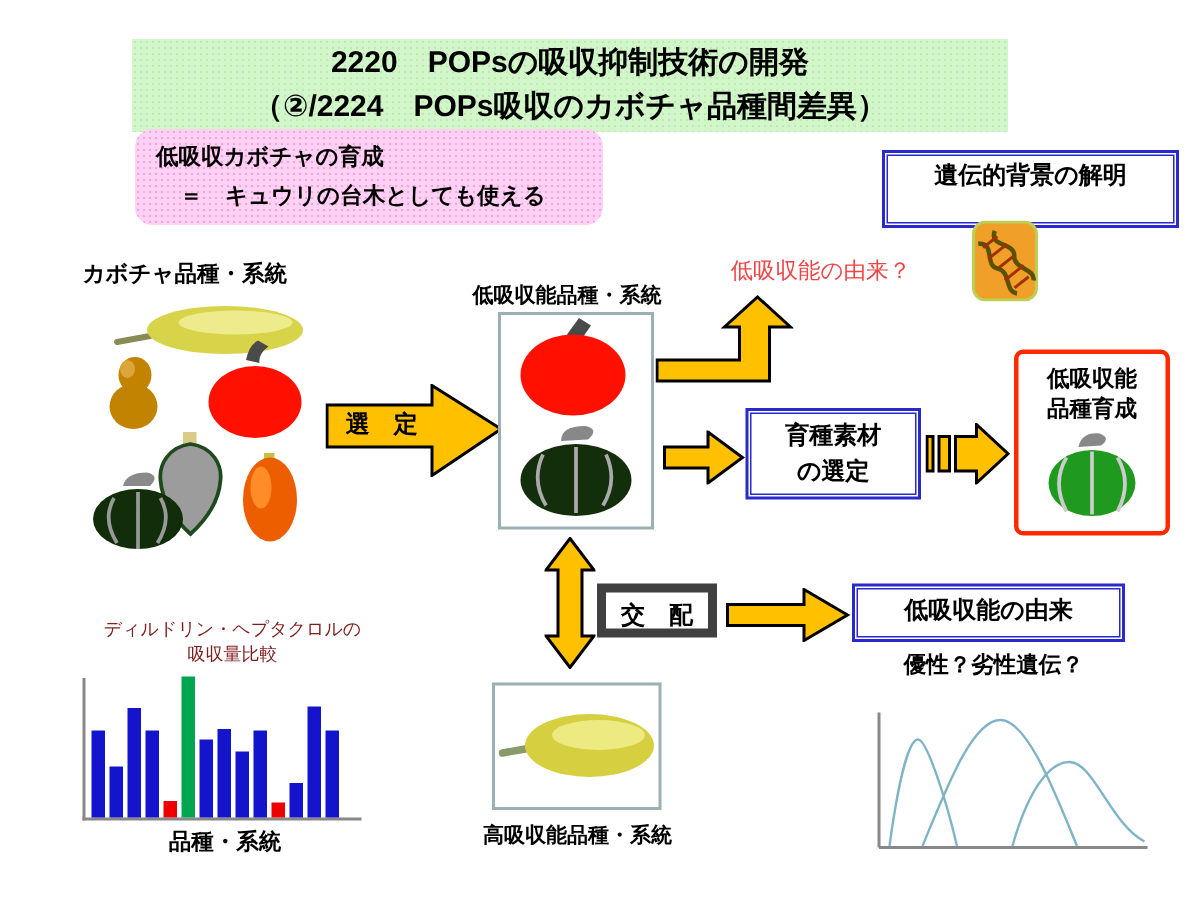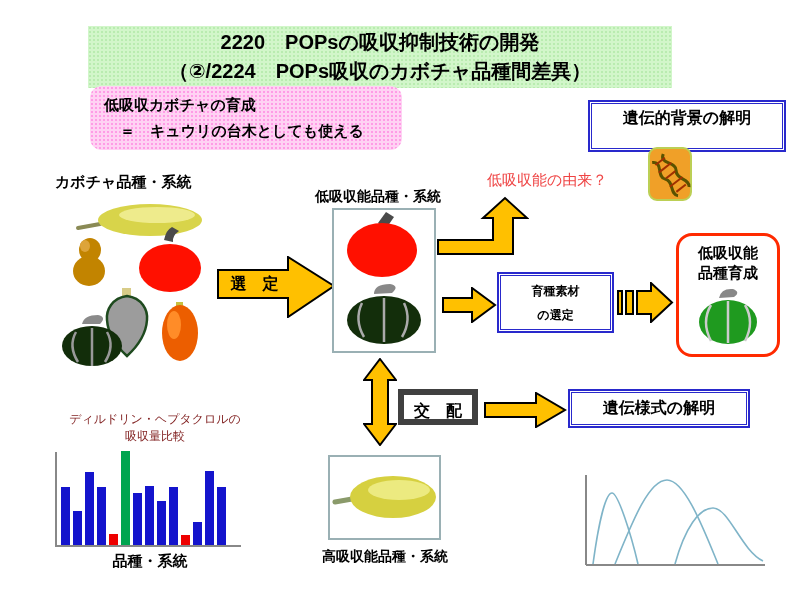--- a/index.html
+++ b/index.html
@@ -18,33 +18,33 @@
         background-image:radial-gradient(#ff9ce6 28%,transparent 32%);
         background-size:4px 4px;
         font-size:15px;font-weight:bold;line-height:26px;padding:6px 0 0 14px;box-sizing:border-box;}
   .note .l2{padding-left:16px;}
 
   .dbl{background:#fff;border:2px solid #2929cc;position:absolute;box-sizing:border-box;}
   .dbl::after{content:"";position:absolute;inset:1px;border:1px solid #2929cc;pointer-events:none;}
 
   .genetic{left:588px;top:100px;width:198px;height:52px;font-size:16px;font-weight:bold;
            line-height:32px;text-align:center;}
-  .breeding{left:497px;top:272px;width:117px;height:61px;font-size:12px;font-weight:bold;
+  .breeding{left:497px;top:272px;width:117px;height:61px;font-size:16px;font-weight:bold;
             line-height:24px;text-align:center;padding-top:5px;}
   .inherit{left:568px;top:389px;width:182px;height:39px;font-size:16px;font-weight:bold;
            line-height:34px;text-align:center;}
 
   .graybox{background:#fff;border:2px solid #9ab0b4;box-sizing:border-box;}
   .midbox{left:332px;top:208px;width:104px;height:145px;}
   .highbox{left:328px;top:455px;width:113px;height:85px;}
   .crossbox{left:398px;top:389px;width:80px;height:36px;background:#fff;border:6px solid #404040;
             box-sizing:border-box;font-size:16px;font-weight:bold;line-height:32px;text-align:center;}
 
   .redbox{left:676px;top:233px;width:104px;height:124px;background:#fff;border:3px solid #ff2a00;
-          border-radius:16px;box-sizing:border-box;text-align:center;font-size:15px;font-weight:bold;
+          border-radius:6px;box-sizing:border-box;text-align:center;font-size:15px;font-weight:bold;
           line-height:20px;padding-top:7px;}
 
   .lbl{font-size:14px;font-weight:bold;}
   .lbl15{font-size:15px;font-weight:bold;}
   .muted{color:#ef4444;font-size:15px;}
 
   .sel-label{left:221px;top:270px;width:67px;height:28px;line-height:28px;text-align:center;
              font-size:16px;font-weight:bold;}
 
   .chart-title{left:55px;top:411px;width:200px;text-align:center;font-size:12px;color:#7f1d1d;line-height:17px;}
@@ -184,24 +184,25 @@
 
 <div class="abs crossbox">
   <span>交　配</span>
 </div>
 
 <svg class="abs" style="left:484px;top:392px;" width="83" height="36" viewBox="0 0 83 36">
   <path class="arrow" d="M1,11 H52 V1 L81,18 L52,35 V25 H1 Z"></path>
 </svg>
 
 <div class="dbl inherit">
-  <span>遺伝様式の解明</span>
+  <span>低吸収能の由来</span>
 </div>
 
 <div class="abs inh-q">
+  <div>優性？劣性遺伝？</div>
 </div>
 
 <svg class="abs" style="left:583px;top:472px;" width="185" height="95" viewBox="0 0 185 95">
   <line x1="3" y1="3" x2="3" y2="93" class="axisline"></line>
   <line x1="3" y1="93" x2="182" y2="93" class="axisline"></line>
   <path class="curve" d="M10,92 C16,48 23,21 29,21 C35,21 48,62 55,92"></path>
   <path class="curve" d="M32,92 C50,48 66,8 84,8 C102,8 121,58 135,92"></path>
   <path class="curve" d="M92,92 C102,56 116,36 130,36 C146,36 158,78 180,89"></path>
 </svg>
 

